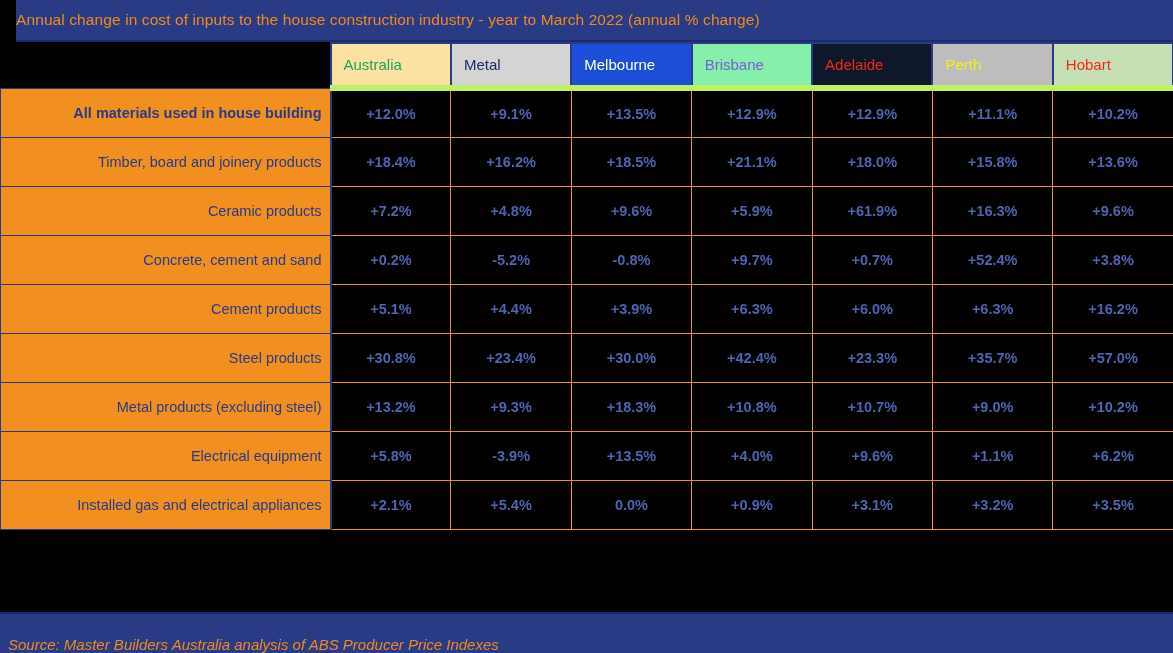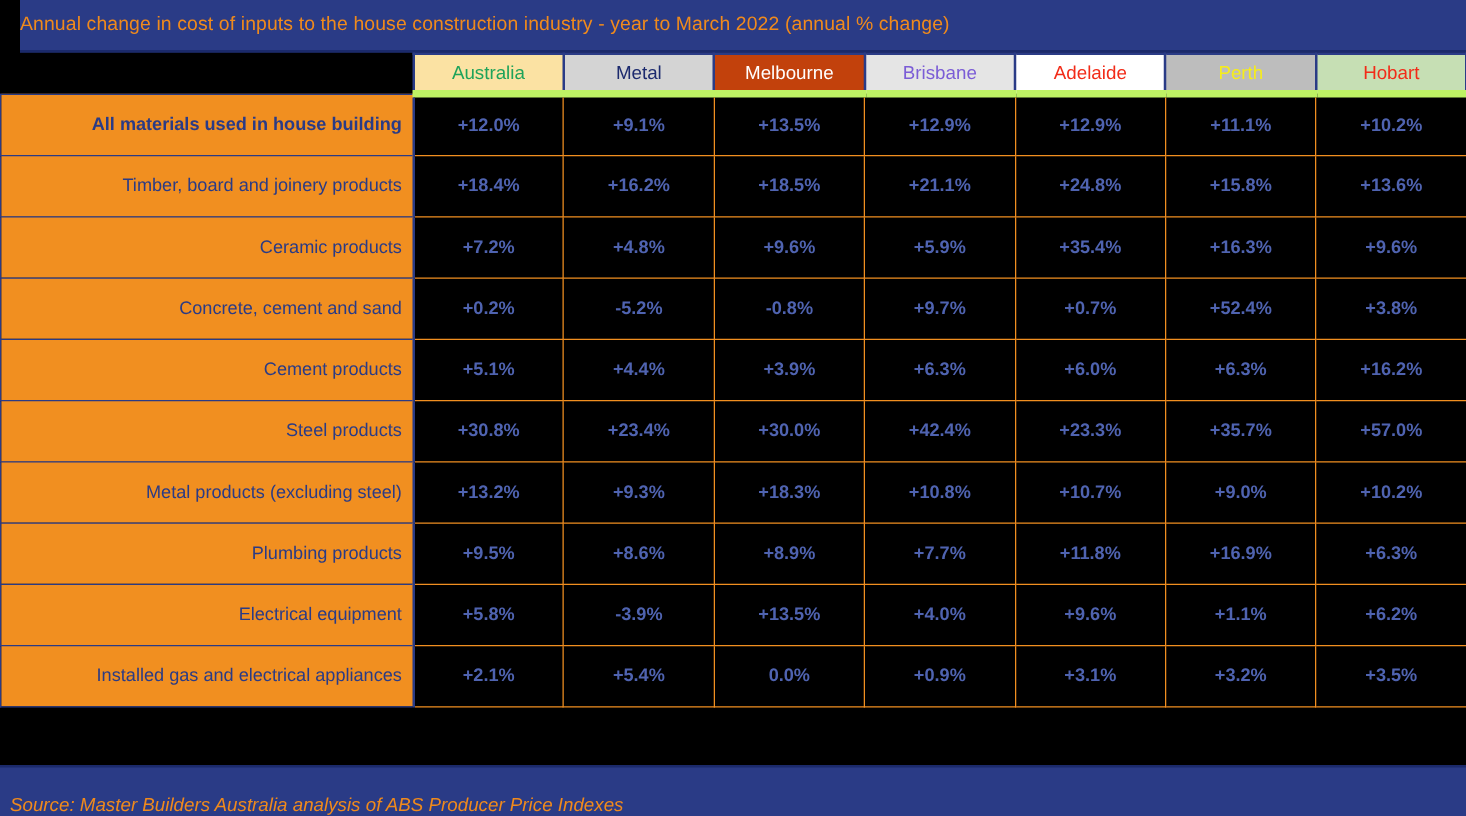--- a/index.html
+++ b/index.html
@@ -58,22 +58,22 @@
 
   
   tr.head-row { height: 32px; }
   th.corner {
     background: #000000;
     border: none;
     padding: 0;
   }
   th.col-head {
     height: 32px;
-    padding: 0;
-    text-align: center;
+    padding: 12px;
+    text-align: left;
     vertical-align: middle;
     font-size: 15px;
     font-weight: normal;
     border: 2px solid #2a3b86;
     box-sizing: border-box;
     white-space: nowrap;
   }
 
   
   tr.data-row { height: 49px; }
@@ -155,23 +155,23 @@
         <col class="c-data">
       <col class="c-data">
         <col class="c-data">
         <col class="c-data">
     </colgroup>
     <thead>
       <tr class="head-row">
         <th class="corner"></th>
       <th class="col-head" style="background: rgb(251, 226, 163); color: rgb(30, 163, 90);">Australia</th>
           <th class="col-head" style="background: rgb(212, 212, 212); color: rgb(28, 42, 110);">Metal</th>
-          <th class="col-head" style="background: #c2410c; color: rgb(255, 255, 255); margin-left: 16px;">Melbourne</th>
-          <th class="col-head" style="background: #e5e5e5; color: rgb(123, 92, 214);">Brisbane</th>
-          <th class="col-head" style="background: #ffffff; color: rgb(242, 43, 24);">Adelaide</th>
+          <th class="col-head" style="background: #1d4ed8; color: rgb(255, 255, 255); margin-left: 16px;">Melbourne</th>
+          <th class="col-head" style="background: #86efac; color: rgb(123, 92, 214);">Brisbane</th>
+          <th class="col-head" style="background: #0f172a; color: rgb(242, 43, 24);">Adelaide</th>
           <th class="col-head" style="background: rgb(189, 189, 189); color: rgb(246, 237, 27);">Perth</th>
           <th class="col-head" style="background: rgb(198, 223, 180); color: rgb(242, 43, 24);">Hobart</th>
         </tr>
     </thead>
     <tbody id="tbody">
         <tr class="data-row total-row">
           <td class="row-label">All materials used in house building</td>
           <td class="cell first-col">+12.0%</td>
           <td class="cell">+9.1%</td>
           <td class="cell">+13.5%</td>
@@ -179,31 +179,31 @@
           <td class="cell">+12.9%</td>
           <td class="cell">+11.1%</td>
           <td class="cell last-col">+10.2%</td>
         </tr>
         <tr class="data-row">
           <td class="row-label">Timber, board and joinery products</td>
           <td class="cell first-col">+18.4%</td>
           <td class="cell">+16.2%</td>
           <td class="cell">+18.5%</td>
           <td class="cell">+21.1%</td>
-          <td class="cell">+24.8%</td>
+          <td class="cell">+18.0%</td>
           <td class="cell">+15.8%</td>
           <td class="cell last-col">+13.6%</td>
         </tr>
         <tr class="data-row">
           <td class="row-label">Ceramic products</td>
           <td class="cell first-col">+7.2%</td>
           <td class="cell">+4.8%</td>
           <td class="cell">+9.6%</td>
           <td class="cell">+5.9%</td>
-          <td class="cell">+35.4%</td>
+          <td class="cell">+61.9%</td>
           <td class="cell">+16.3%</td>
           <td class="cell last-col">+9.6%</td>
         </tr>
         <tr class="data-row">
           <td class="row-label">Concrete, cement and sand</td>
           <td class="cell first-col">+0.2%</td>
           <td class="cell">-5.2%</td>
           <td class="cell">-0.8%</td>
           <td class="cell">+9.7%</td>
           <td class="cell">+0.7%</td>
@@ -234,30 +234,20 @@
           <td class="row-label">Metal products (excluding steel)</td>
           <td class="cell first-col">+13.2%</td>
           <td class="cell">+9.3%</td>
           <td class="cell">+18.3%</td>
           <td class="cell">+10.8%</td>
           <td class="cell">+10.7%</td>
           <td class="cell">+9.0%</td>
           <td class="cell last-col">+10.2%</td>
         </tr>
         <tr class="data-row">
-          <td class="row-label">Plumbing products</td>
-          <td class="cell first-col">+9.5%</td>
-          <td class="cell">+8.6%</td>
-          <td class="cell">+8.9%</td>
-          <td class="cell">+7.7%</td>
-          <td class="cell">+11.8%</td>
-          <td class="cell">+16.9%</td>
-          <td class="cell last-col">+6.3%</td>
-        </tr>
-        <tr class="data-row">
           <td class="row-label">Electrical equipment</td>
           <td class="cell first-col">+5.8%</td>
           <td class="cell">-3.9%</td>
           <td class="cell">+13.5%</td>
           <td class="cell">+4.0%</td>
           <td class="cell">+9.6%</td>
           <td class="cell">+1.1%</td>
           <td class="cell last-col">+6.2%</td>
         </tr>
         <tr class="data-row">

